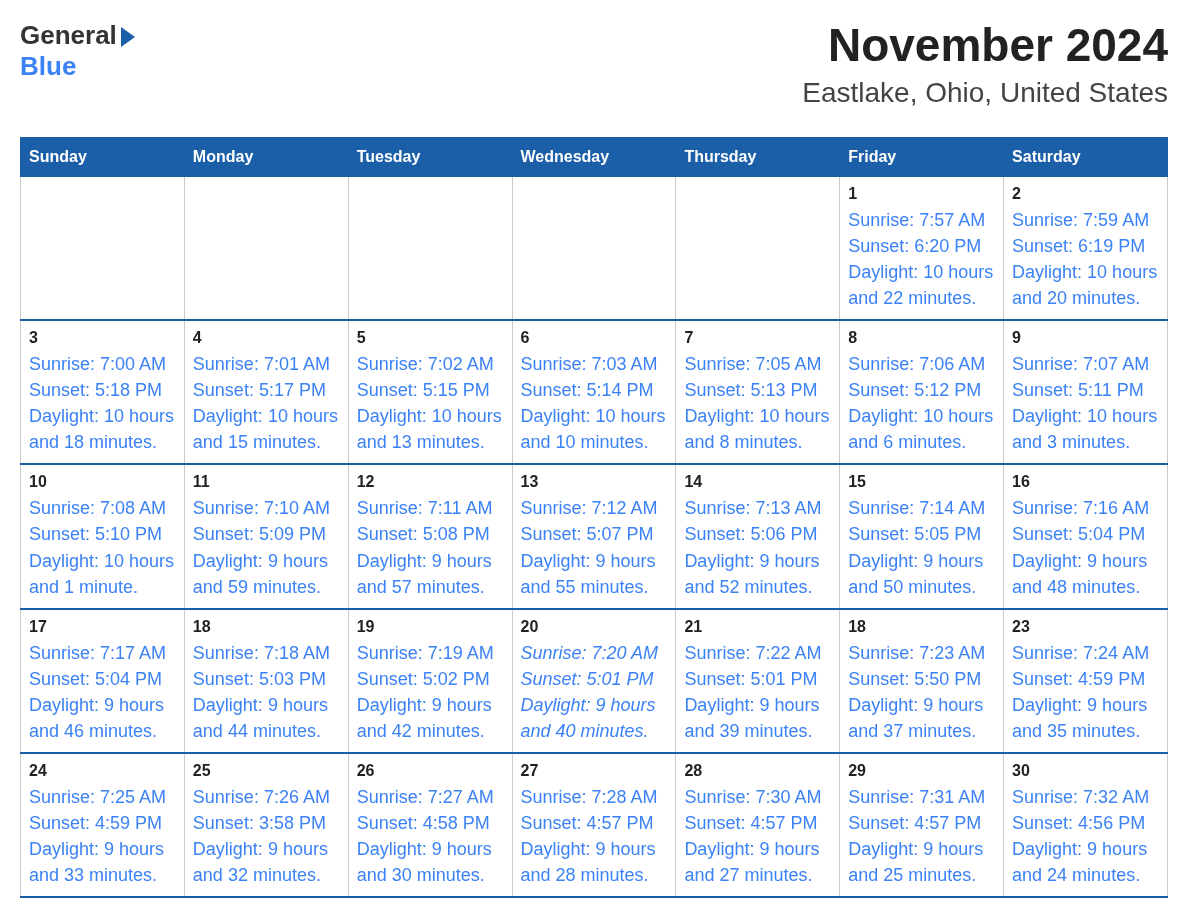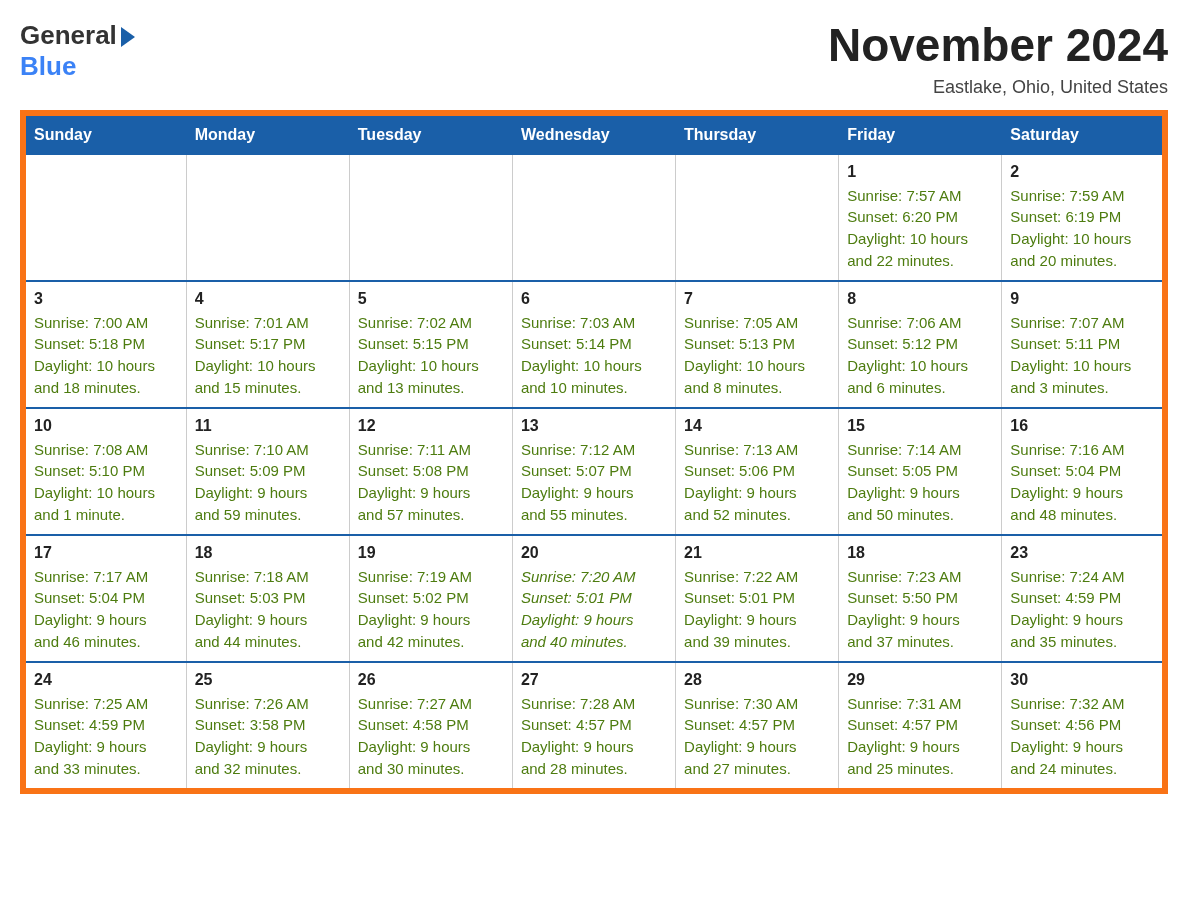--- a/index.html
+++ b/index.html
@@ -7,46 +7,46 @@
       background: #fff;
       font-family: Arial, sans-serif;
       padding: 20px;
       width: 1188px;
       min-height: 918px;
     }
     .header {
       display: flex;
       justify-content: space-between;
       align-items: flex-start;
-      margin-bottom: 12px;
+      margin-bottom: 28px;
     }
     .logo {
       display: flex;
       flex-direction: column;
       align-items: flex-start;
     }
     .title-block {
       text-align: right;
     }
     .title-block h1 {
       font-size: 46px;
       font-weight: bold;
       color: #222;
       line-height: 1.1;
     }
     .title-block h2 {
-      font-size: 18px;
+      font-size: 28px;
       color: #444;
       font-weight: normal;
       margin-top: 6px;
     }
     .calendar {
       width: 100%;
       border-collapse: collapse;
-      border: 6px solid #f97316;
+      border: 1px solid #f97316;
     }
     .calendar thead th {
       background-color: #1a5fa8;
       color: #fff;
       padding: 10px 8px;
       font-size: 16px;
       font-weight: bold;
       text-align: left;
       border: 1px solid #1a5fa8;
     }
@@ -61,22 +61,22 @@
     .calendar tbody tr {
       border-bottom: 2px solid #1a5fa8;
     }
     .day-num {
       font-size: 16px;
       font-weight: bold;
       color: #222;
       margin-bottom: 4px;
     }
     .day-info {
-      font-size: 15px;
-      color: #4d7c0f;
+      font-size: 18px;
+      color: #3b82f6;
       line-height: 1.45;
     }
     .empty-cell {
       background: #f0f0f0;
     }
   </style>
 </head>
 <body>
 
 <div class="header">

